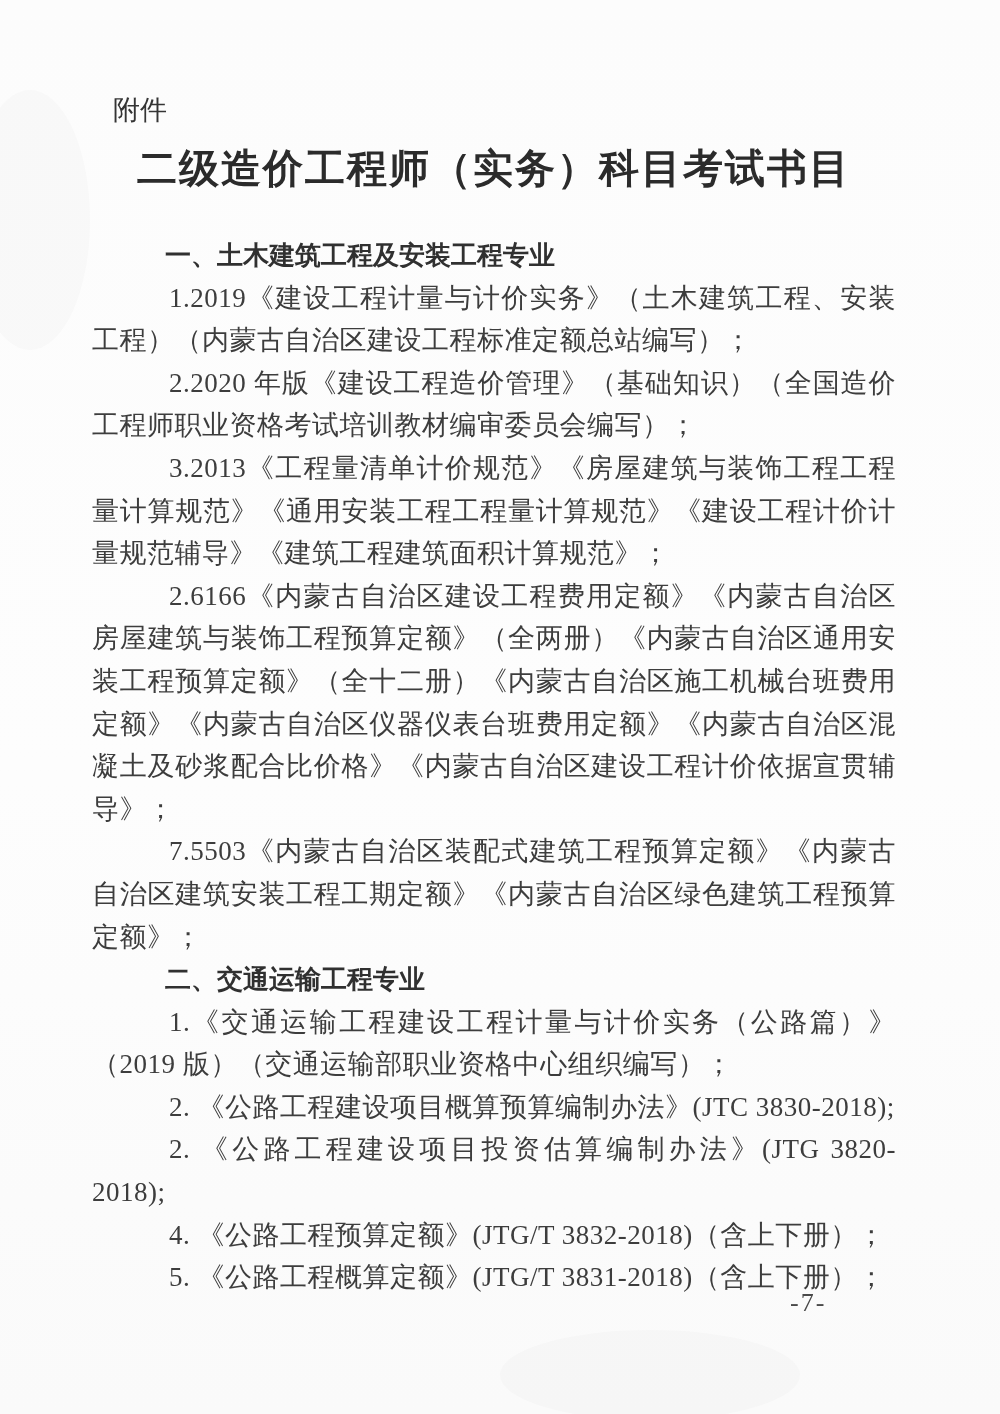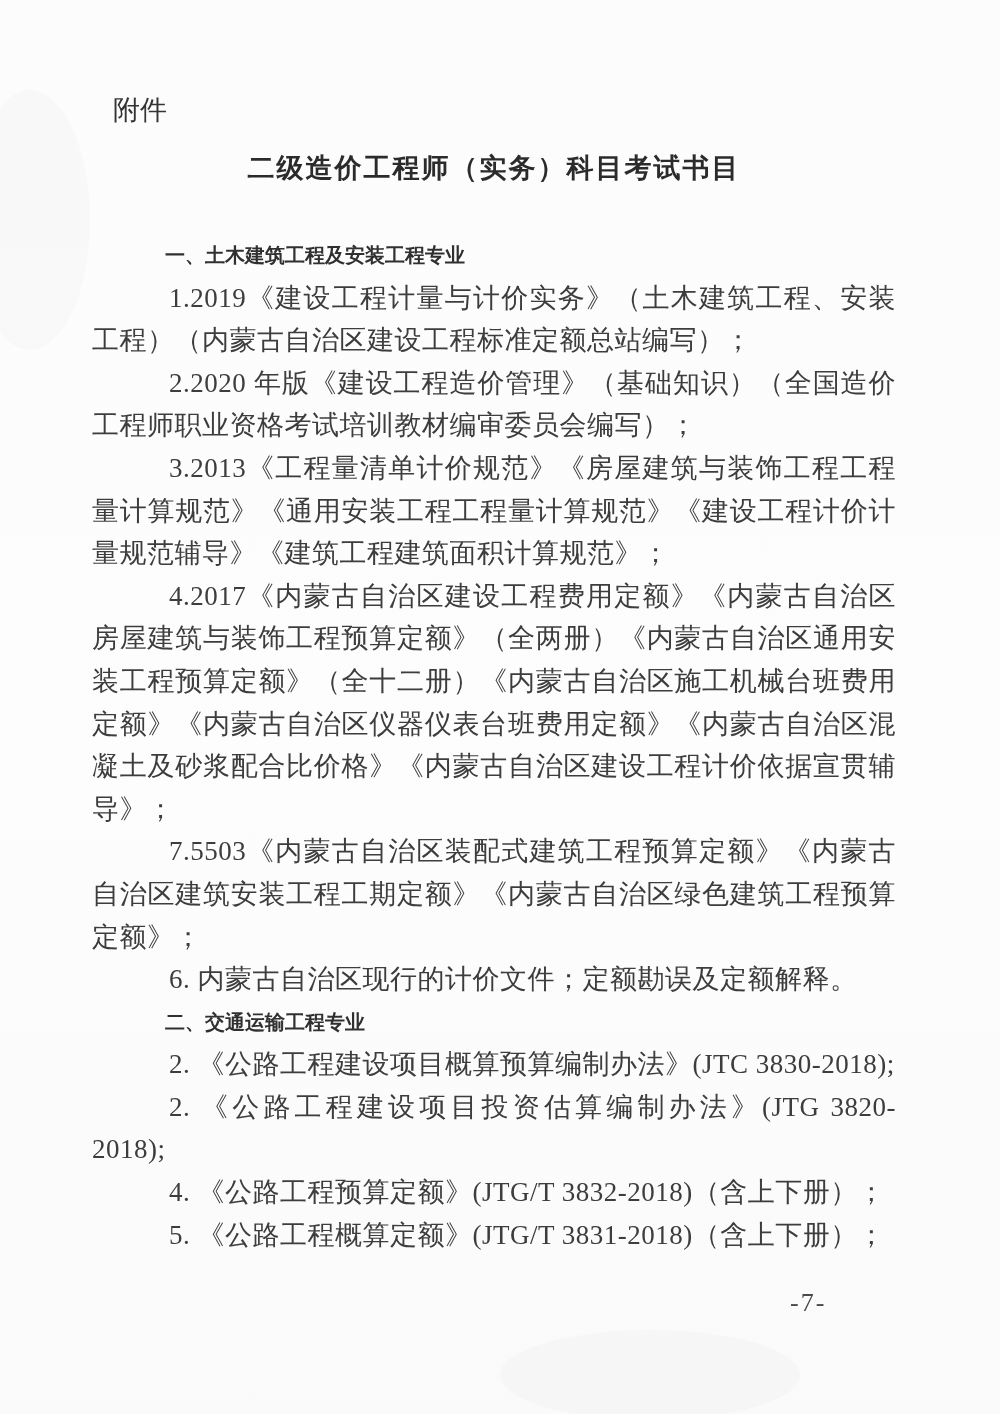--- a/index.html
+++ b/index.html
@@ -24,31 +24,31 @@
   .attachment {
     font-family: "Liberation Sans", "DejaVu Sans", sans-serif;
     font-size: 27px;
     line-height: 32px;
     color: #343434;
     margin-left: 21px;
   }
   .doc-title {
     font-family: "Liberation Sans", "DejaVu Sans", sans-serif;
     font-weight: 700;
-    font-size: 27px;
+    font-size: 40px;
     line-height: 48px;
     letter-spacing: 2px;
     color: #2b2b2b;
     text-align: center;
     margin: 18px 0 0 0;
   }
   .sec-heading {
     font-family: "Liberation Sans", "DejaVu Sans", sans-serif;
     font-weight: 700;
-    font-size: 20px;
+    font-size: 26px;
     line-height: 42.6px;
     color: #303030;
     margin: 0 0 0 73px;
   }
   .sec-heading.first {
     margin-top: 42px;
   }
   p.book-item {
     margin: 0;
     font-size: 27px;
@@ -88,26 +88,26 @@
 
     <div class="attachment">附件</div>
 
     <h1 class="doc-title">二级造价工程师（实务）科目考试书目</h1>
 
     <h2 class="sec-heading first">一、土木建筑工程及安装工程专业</h2>
 
     <p class="book-item">1.2019《建设工程计量与计价实务》（土木建筑工程、安装工程）（内蒙古自治区建设工程标准定额总站编写）；</p>
     <p class="book-item">2.2020 年版《建设工程造价管理》（基础知识）（全国造价工程师职业资格考试培训教材编审委员会编写）；</p>
     <p class="book-item">3.2013《工程量清单计价规范》《房屋建筑与装饰工程工程量计算规范》《通用安装工程工程量计算规范》《建设工程计价计量规范辅导》《建筑工程建筑面积计算规范》；</p>
-    <p class="book-item">4.2017《内蒙古自治区建设工程费用定额》《内蒙古自治区房屋建筑与装饰工程预算定额》（全两册）《内蒙古自治区通用安装工程预算定额》（全十二册）《内蒙古自治区施工机械台班费用定额》《内蒙古自治区仪器仪表台班费用定额》《内蒙古自治区混凝土及砂浆配合比价格》《内蒙古自治区建设工程计价依据宣贯辅导》；</p>
+    <p class="book-item">2.6166《内蒙古自治区建设工程费用定额》《内蒙古自治区房屋建筑与装饰工程预算定额》（全两册）《内蒙古自治区通用安装工程预算定额》（全十二册）《内蒙古自治区施工机械台班费用定额》《内蒙古自治区仪器仪表台班费用定额》《内蒙古自治区混凝土及砂浆配合比价格》《内蒙古自治区建设工程计价依据宣贯辅导》；</p>
     <p class="book-item">7.5503《内蒙古自治区装配式建筑工程预算定额》《内蒙古自治区建筑安装工程工期定额》《内蒙古自治区绿色建筑工程预算定额》；</p>
-    <p class="book-item">6. 内蒙古自治区现行的计价文件；定额勘误及定额解释。</p>
 
     <h2 class="sec-heading">二、交通运输工程专业</h2>
 
+    <p class="book-item">1.《交通运输工程建设工程计量与计价实务（公路篇）》（2019 版）（交通运输部职业资格中心组织编写）；</p>
     <p class="book-item">2. 《公路工程建设项目概算预算编制办法》(JTC 3830-2018);</p>
     <p class="book-item">2. 《公路工程建设项目投资估算编制办法》(JTG 3820-2018);</p>
     <p class="book-item">4. 《公路工程预算定额》(JTG/T 3832-2018)（含上下册）；</p>
     <p class="book-item">5. 《公路工程概算定额》(JTG/T 3831-2018)（含上下册）；</p>
 
   </div>
 
   <div class="page-number">-7-</div>
 </div>
 

